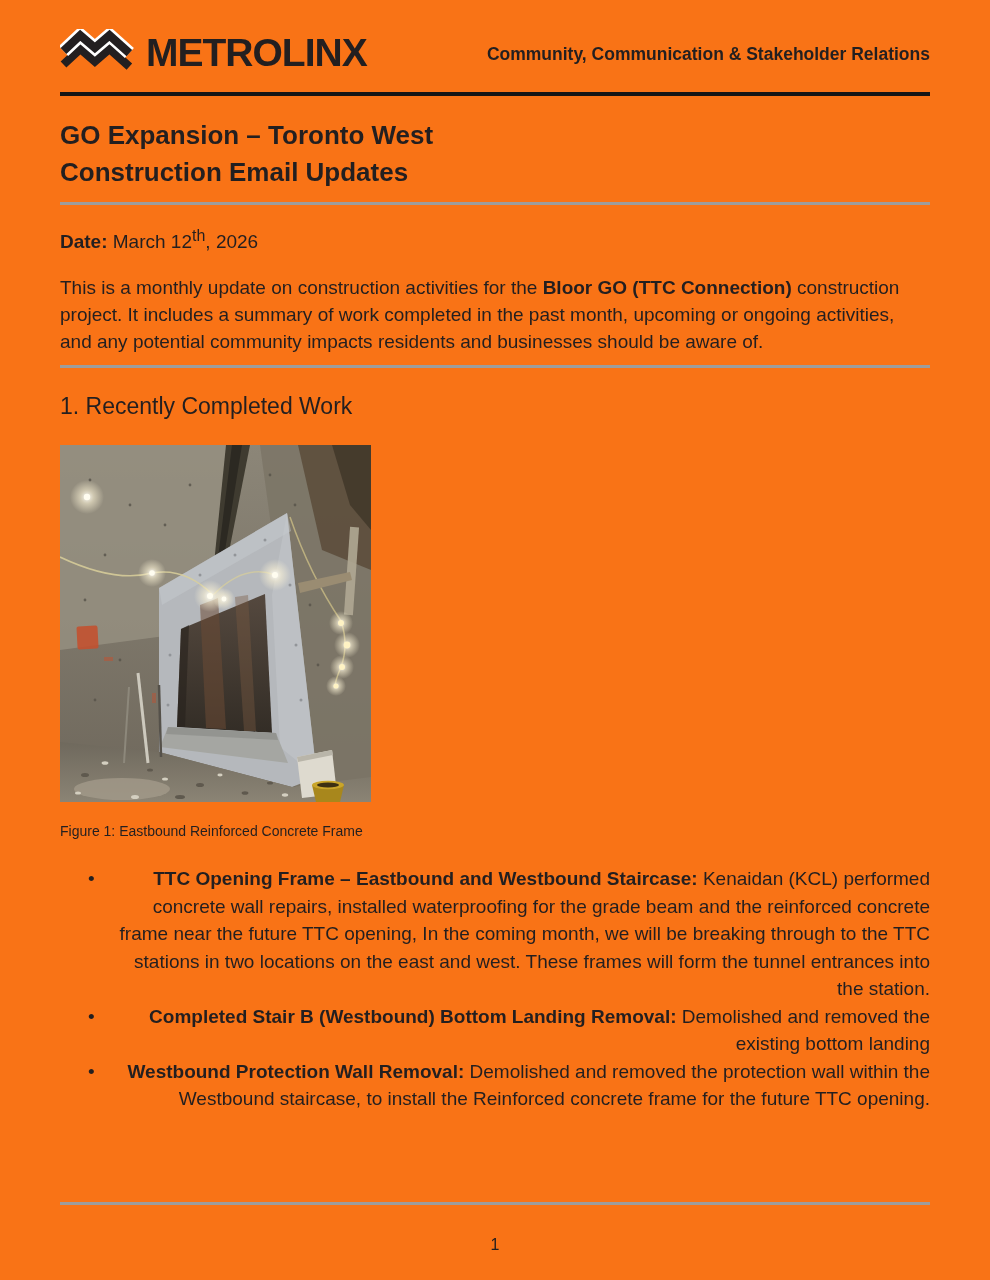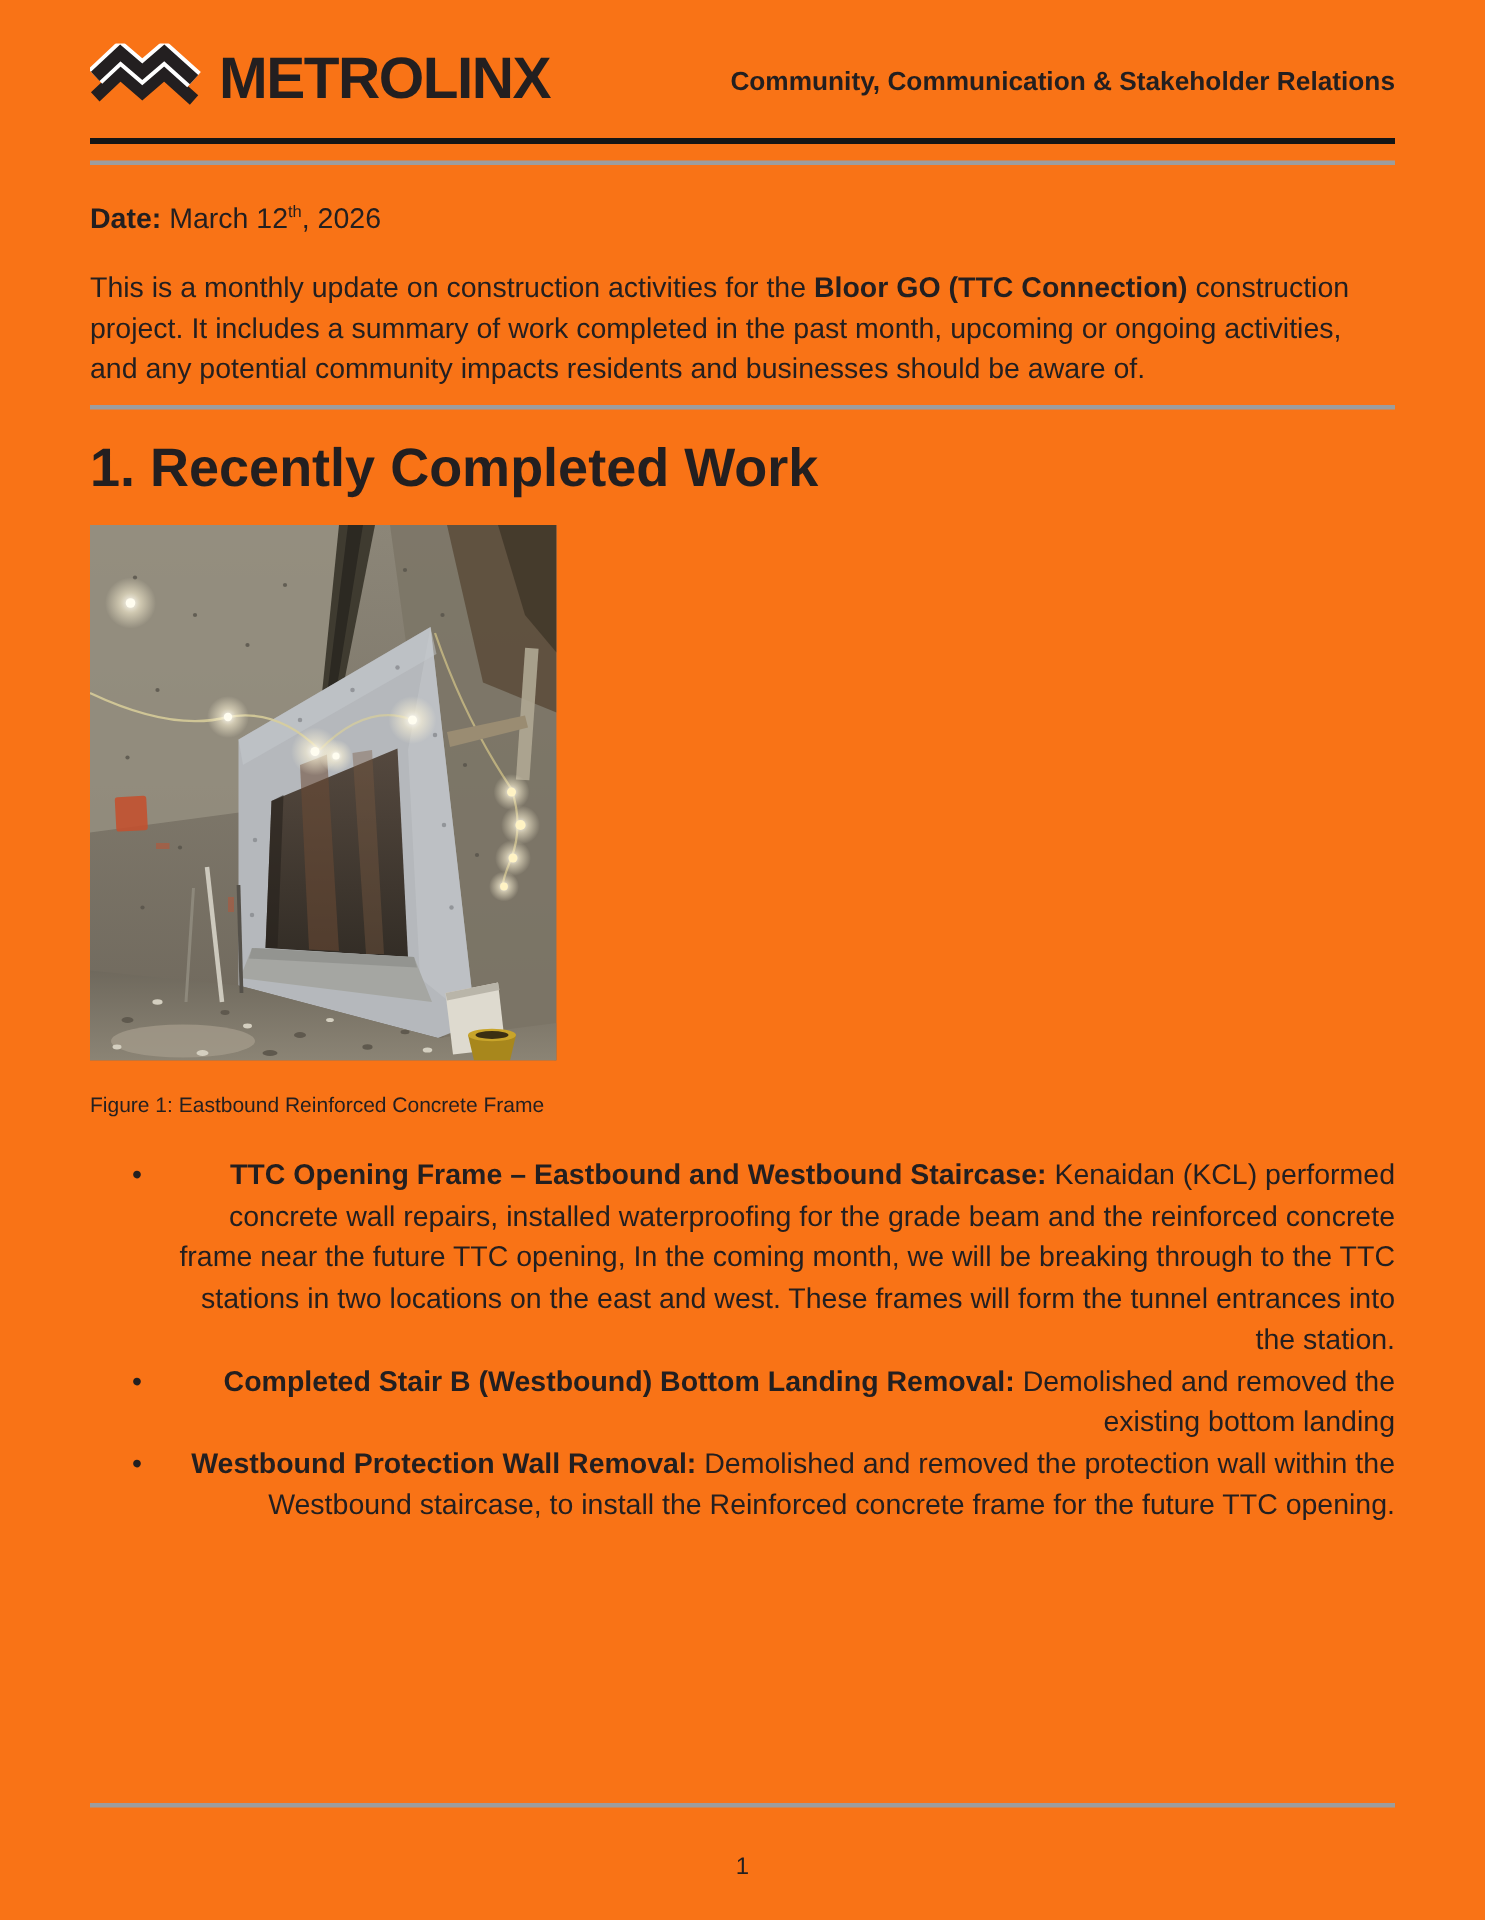--- a/index.html
+++ b/index.html
@@ -56,32 +56,32 @@
     font-weight: bold;
     line-height: 30px;
   }
   .update-heading .u { text-decoration: underline; text-underline-offset: 3px; }
   .date-line {
     margin-top: 23px;
     font-size: 19px;
     line-height: 27px;
   }
   .date-line .b { font-weight: bold; }
-  sup { font-size: 11px; vertical-align: super; line-height: 0; }
+  sup { font-size: 16px; vertical-align: super; line-height: 0; }
   .intro {
     margin-top: 19px;
     font-size: 19px;
     line-height: 27px;
   }
   .intro .b { font-weight: bold; }
   .rule-intro { margin-top: 10px; }
   .section-heading {
     margin-top: 22px;
-    font-size: 36px;
-    font-weight: bold;
+    font-size: 23px;
+    font-weight: normal;
     line-height: 33px;
   }
 
   
   .figure-wrap { margin-top: 22px; }
   .photo {
     width: 311px;
     height: 357px;
     display: block;
   }
@@ -143,20 +143,24 @@
             <polyline points="3,21 19,6 33,18 47,6 66,23" fill="none" stroke="#ffffff" stroke-width="13"></polyline>
             <polyline points="3,21 19,6 33,18 47,6 66,23" fill="none" stroke="#231f20" stroke-width="8"></polyline>
           </svg>
         </span>
         <span class="brand-word">METROLINX</span>
       </div>
       <div class="dept">Community, Communication &amp; Stakeholder Relations</div>
     </div>
     <hr class="rule-black">
 
+    <h1 class="doc-title">
+      <span style="display:block">GO Expansion – Toronto West</span>
+      <span style="display:block">Construction Email Updates</span>
+    </h1>
     <hr class="rule-gray rule-title">
 
 
     <p class="date-line">
       <span class="b">Date:</span><span> March 12</span><sup>th</sup><span>, 2026</span>
     </p>
 
     <p class="intro">
       <span>This is a monthly update on construction activities for the </span><span class="b">Bloor GO (TTC Connection)</span><span> construction project. It includes a summary of work completed in the past month, upcoming or ongoing activities, and any potential community impacts residents and businesses should be aware of.</span>
     </p>

